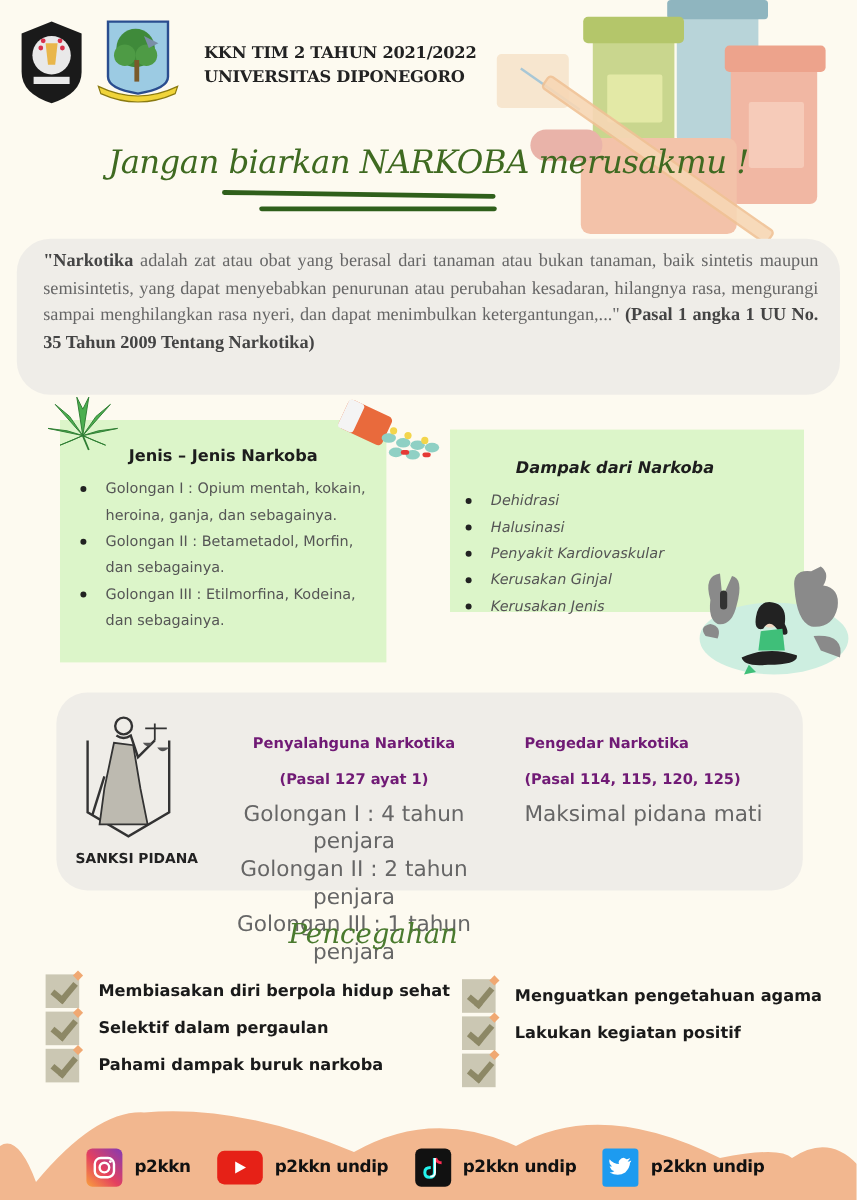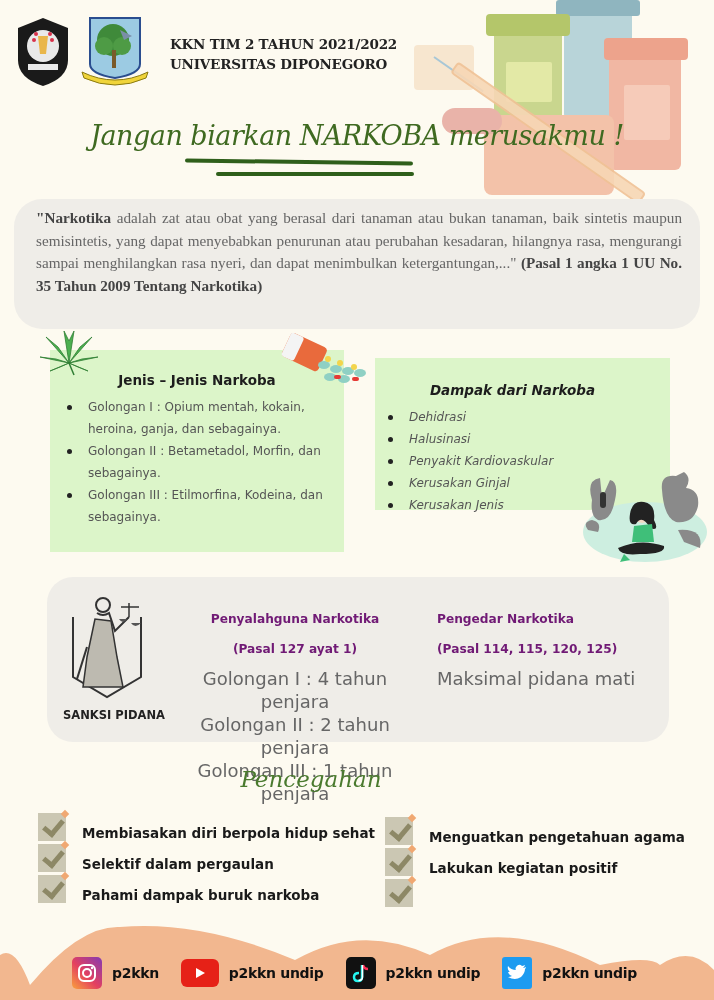--- a/index.html
+++ b/index.html
@@ -32,21 +32,21 @@
 
     .title { position: absolute; top: 120px; left: 0; width: 714px; text-align: center; font-family: "DejaVu Serif", serif; font-style: italic; font-size: 27px; color: #3f6a21; letter-spacing: -0.5px; }
     .underline1 { position: absolute; top: 160px; left: 185px; width: 228px; height: 4px; background: #2f5f1b; border-radius: 3px; transform: rotate(0.8deg); }
     .underline2 { position: absolute; top: 172px; left: 216px; width: 198px; height: 4px; background: #2f5f1b; border-radius: 3px; }
 
     
     .definition { position: absolute; top: 199px; left: 14px; width: 686px; height: 130px; background: #efede8; border-radius: 28px; padding: 8px 18px 0 22px; font-family: "Liberation Serif", serif; font-size: 15.2px; line-height: 22.5px; color: #666; text-align: justify; }
     .definition b { color: #444; }
 
     
-    .jenis { position: absolute; top: 350px; left: 50px; width: 294px; height: 202px; background: #dcf5c9; }
+    .jenis { position: absolute; top: 350px; left: 50px; width: 272px; height: 202px; background: #dcf5c9; }
     .jenis h3 { text-align: center; margin-top: 22px; font-size: 13.5px; font-weight: bold; color: #1d1d1d; }
     .jenis ul, .dampak ul { list-style: none; }
     .jenis ul { padding: 8px 10px 0 14px; }
     .jenis li, .dampak li { position: relative; padding-left: 24px; font-size: 12px; line-height: 22px; color: #555; }
     .jenis li::before, .dampak li::before { content: ""; position: absolute; left: 3px; top: 9px; width: 5px; height: 5px; border-radius: 50%; background: #222; }
     .leaf { position: absolute; top: 327px; left: 38px; width: 62px; height: 50px; }
     .pillbottle { position: absolute; top: 333px; left: 278px; width: 92px; height: 54px; }
 
     .dampak { position: absolute; top: 358px; left: 375px; width: 295px; height: 152px; background: #dcf5c9; font-style: italic; }
     .dampak h3 { text-align: center; margin-top: 24px; font-size: 13.5px; font-weight: bold; color: #1d1d1d; margin-left: -20px; }
@@ -62,21 +62,21 @@
     .col2 { position: absolute; top: 22px; left: 390px; width: 220px; text-align: left; }
     .col-h { font-size: 12.2px; font-weight: bold; color: #701a75; line-height: 20px; margin-top: 10px; }
     .col-lines { margin-top: 8px; }
     .col-line { font-size: 18px; line-height: 23px; color: #666; }
 
     
     .pen-title { position: absolute; top: 766px; left: 0; width: 622px; text-align: center; font-family: "DejaVu Serif", serif; font-style: italic; font-size: 23px; color: #4a7a2e; }
     .pen-list { position: absolute; top: 810px; }
     .pen-left { left: 38px; }
     .pen-right { left: 385px; top: 814px; }
-    .pen-item { display: flex; align-items: flex-end; height: 31px; }
+    .pen-item { display: flex; align-items: center; height: 31px; }
     .check { width: 28px; height: 28px; background: #cbc7b3; position: relative; margin-right: 16px; flex-shrink: 0; }
     .check::after { content: ""; position: absolute; left: 9px; top: 3px; width: 8px; height: 15px; border: solid #8d8866; border-width: 0 5px 5px 0; transform: rotate(40deg); }
     .check::before { content: ""; position: absolute; right: -2px; top: -2px; width: 6px; height: 6px; background: #f0a872; transform: rotate(45deg); }
     .pen-text { font-size: 13.5px; font-weight: bold; color: #1a1a1a; white-space: nowrap; }
 
     
     .footer-wave { position: absolute; bottom: 0; left: 0; width: 714px; height: 85px; }
     .socials { position: absolute; top: 957px; left: 72px; display: flex; align-items: center; }
     .social { display: flex; align-items: center; margin-right: 22px; }
     .social-icon { width: 30px; height: 30px; border-radius: 5px; display: flex; align-items: center; justify-content: center; margin-right: 10px; }

